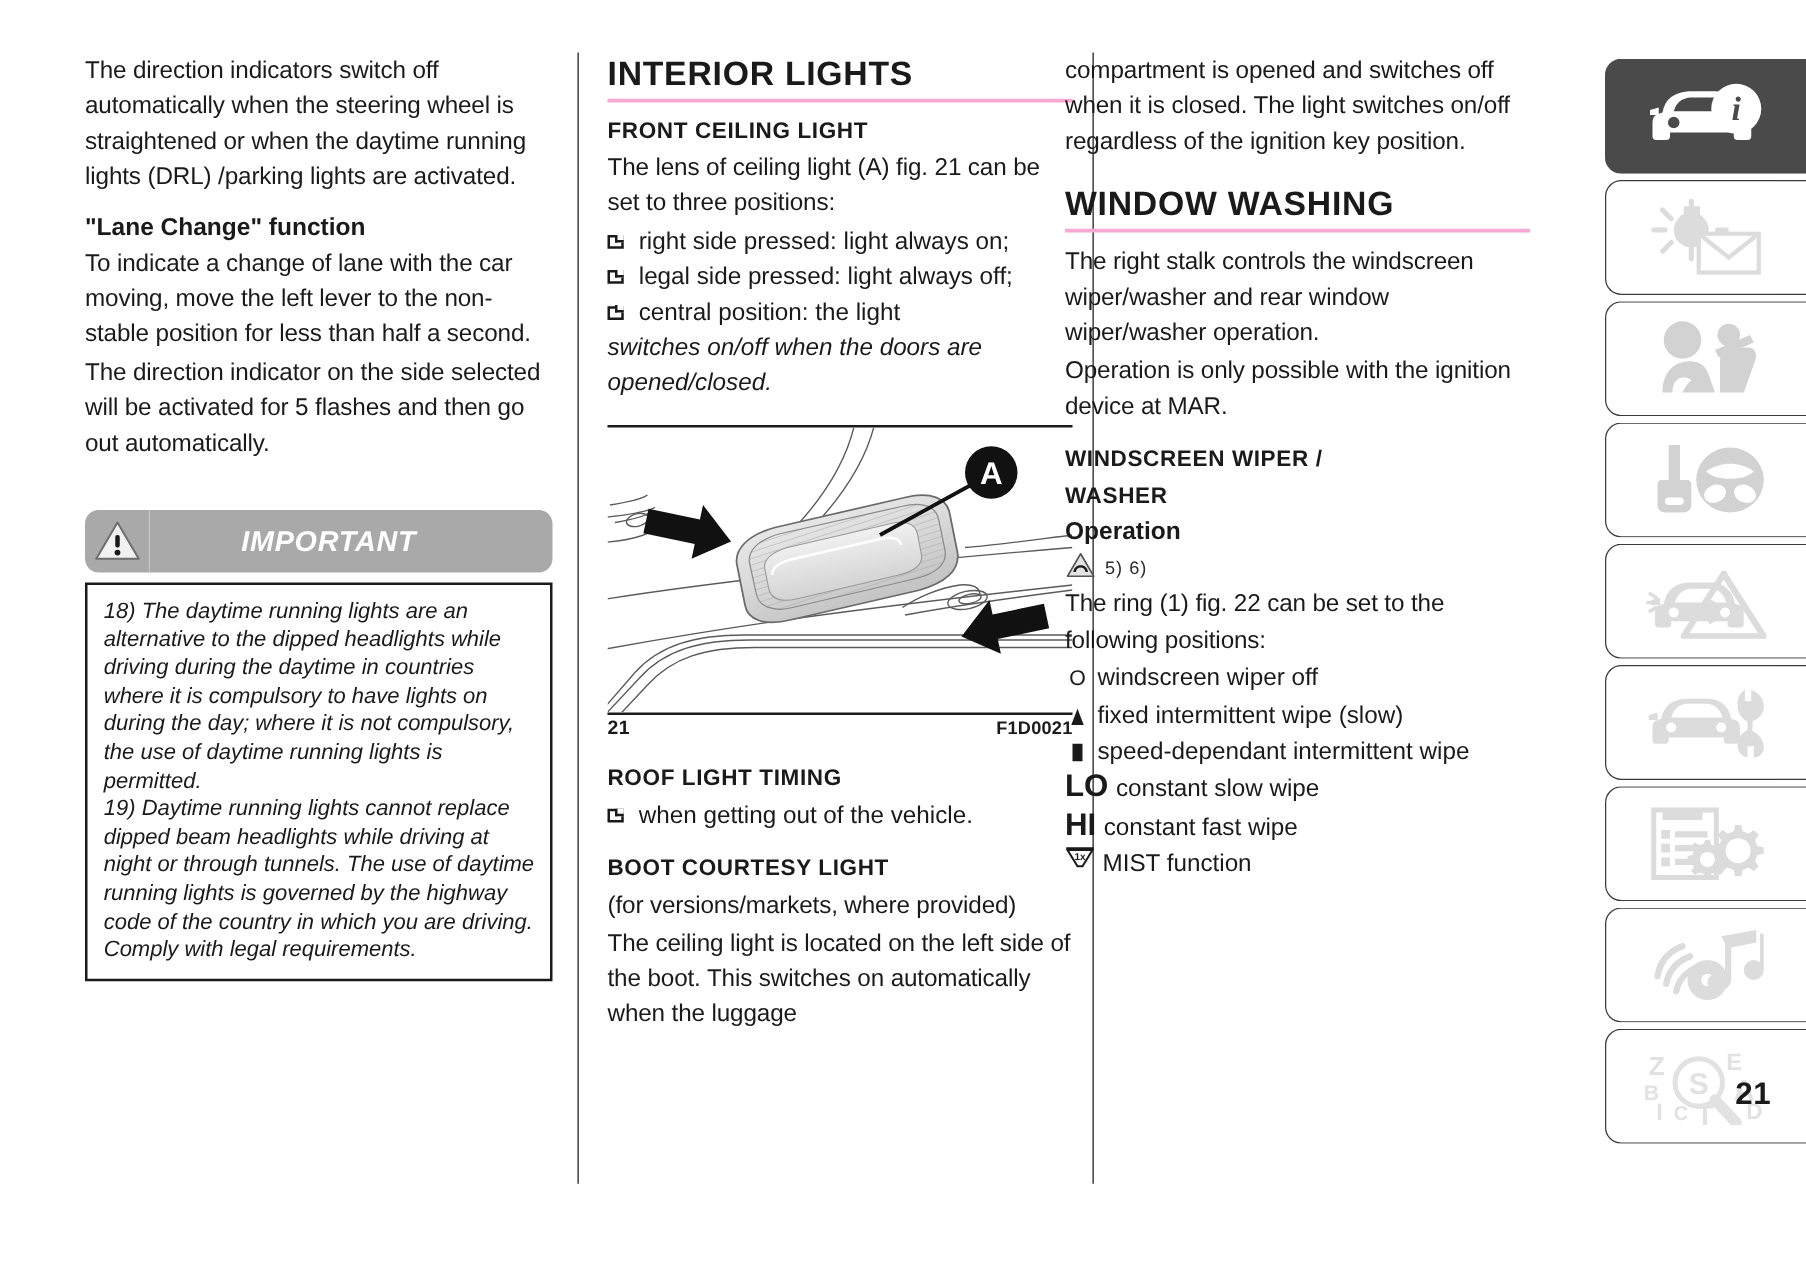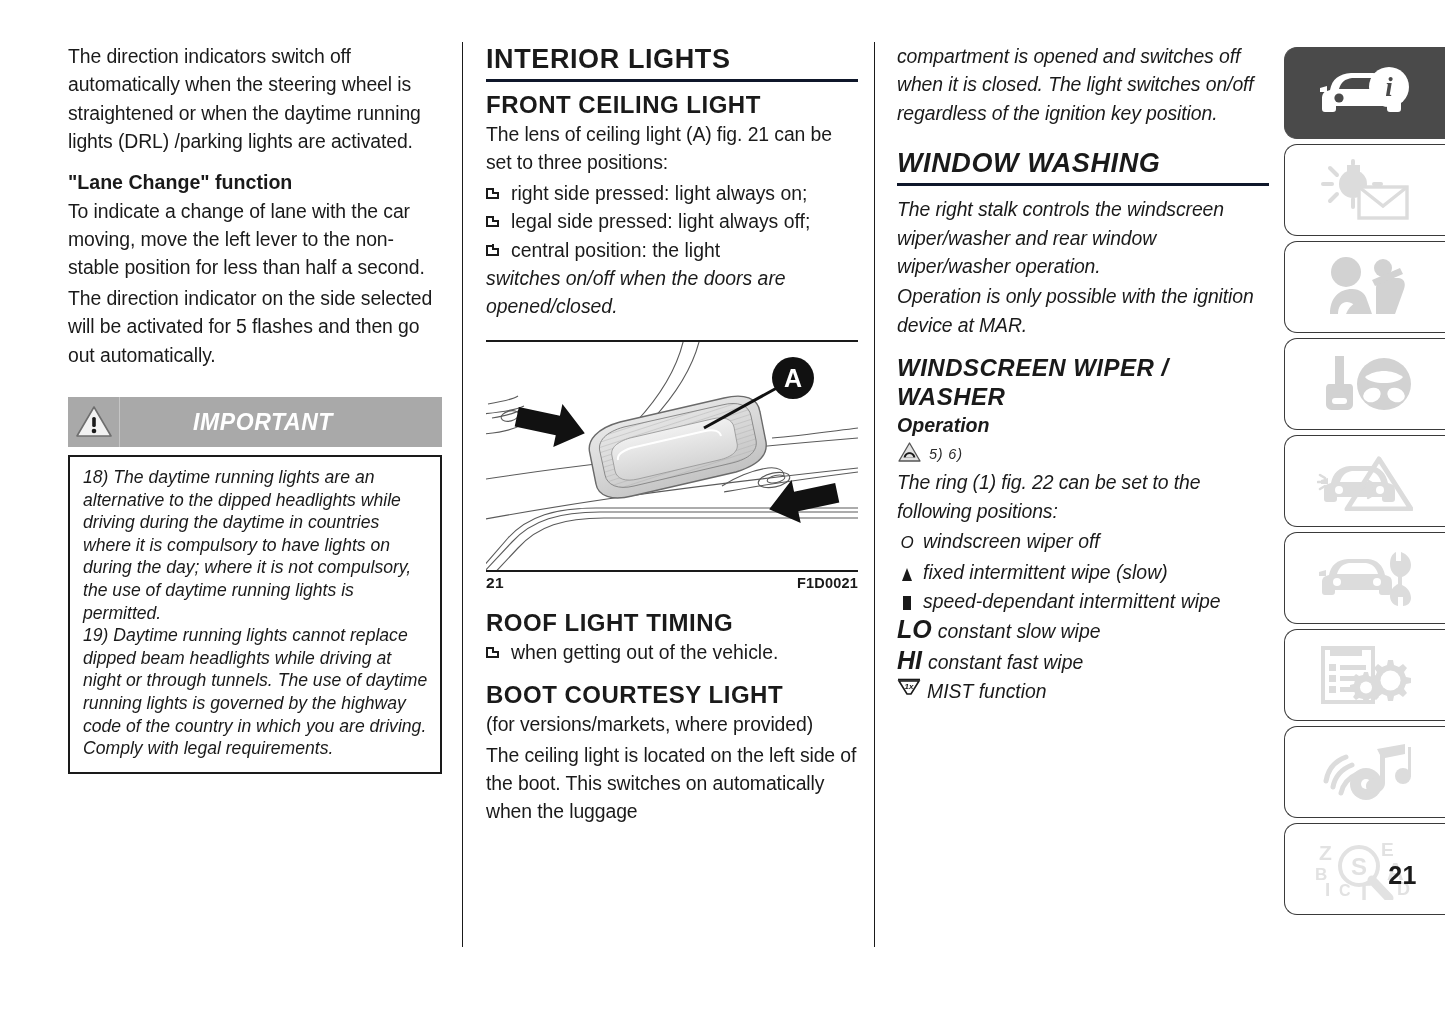--- a/index.html
+++ b/index.html
@@ -9,45 +9,45 @@
     font-family: "Liberation Sans", sans-serif;
     color: #1a1a1a;
     overflow: hidden;
   }
   .page { position: relative; width: 1445px; height: 912px; }
 
   
   .col { position: absolute; top: 42px; }
   #col1 { left: 68px;  width: 374px; }
   #col2 { left: 486px; width: 372px; }
-  #col3 { left: 897px; width: 372px; font-style: italic; }
+  #col3 { left: 852px; width: 372px; }
 
   .divider { position: absolute; top: 42px; width: 1px; height: 905px; background: #1a1a1a; }
   #div1 { left: 462px; }
   #div2 { left: 874px; }
 
   p.body {
     font-size: 19.4px;
     line-height: 28.4px;
     letter-spacing: -0.1px;
     margin-bottom: 2px;
   }
 
   h1.sec {
     font-size: 27px;
     font-weight: 700;
     letter-spacing: 0.6px;
     line-height: 34px;
-    border-bottom: 3px solid #0f172a;
+    border-bottom: 3px solid #f9a8d4;
     padding-bottom: 3px;
     margin-bottom: 9px;
     display: block;
   }
   h2.sub {
-    font-size: 24px;
+    font-size: 18px;
     font-weight: 700;
     letter-spacing: 0.5px;
     line-height: 27px;
     margin-bottom: 2px;
   }
   h3.minor {
     font-size: 19.6px;
     font-weight: 700;
     line-height: 27px;
     margin-bottom: 1px;
@@ -76,25 +76,26 @@
     width: 5px; height: 4px;
     background: #ffffff;
     border-left: 2.2px solid #1a1a1a;
     border-bottom: 2.2px solid #1a1a1a;
   }
   ul.bul li .txt { display: inline; }
   ul.bul li.cont { padding-left: 0; font-style: italic; }
 
   
   .important-bar {
-    margin-top: 28px;
+    margin-top: 39px;
     height: 50px;
     background: #a9a9a9;
     display: flex;
     align-items: center;
+    border-radius: 11px;
   }
   .important-bar .tri-wrap {
     width: 52px; height: 50px;
     display: flex; align-items: center; justify-content: center;
     border-right: 1px solid #c5c5c5;
   }
   .important-bar .label {
     flex: 1;
     text-align: center;
     color: #ffffff;

